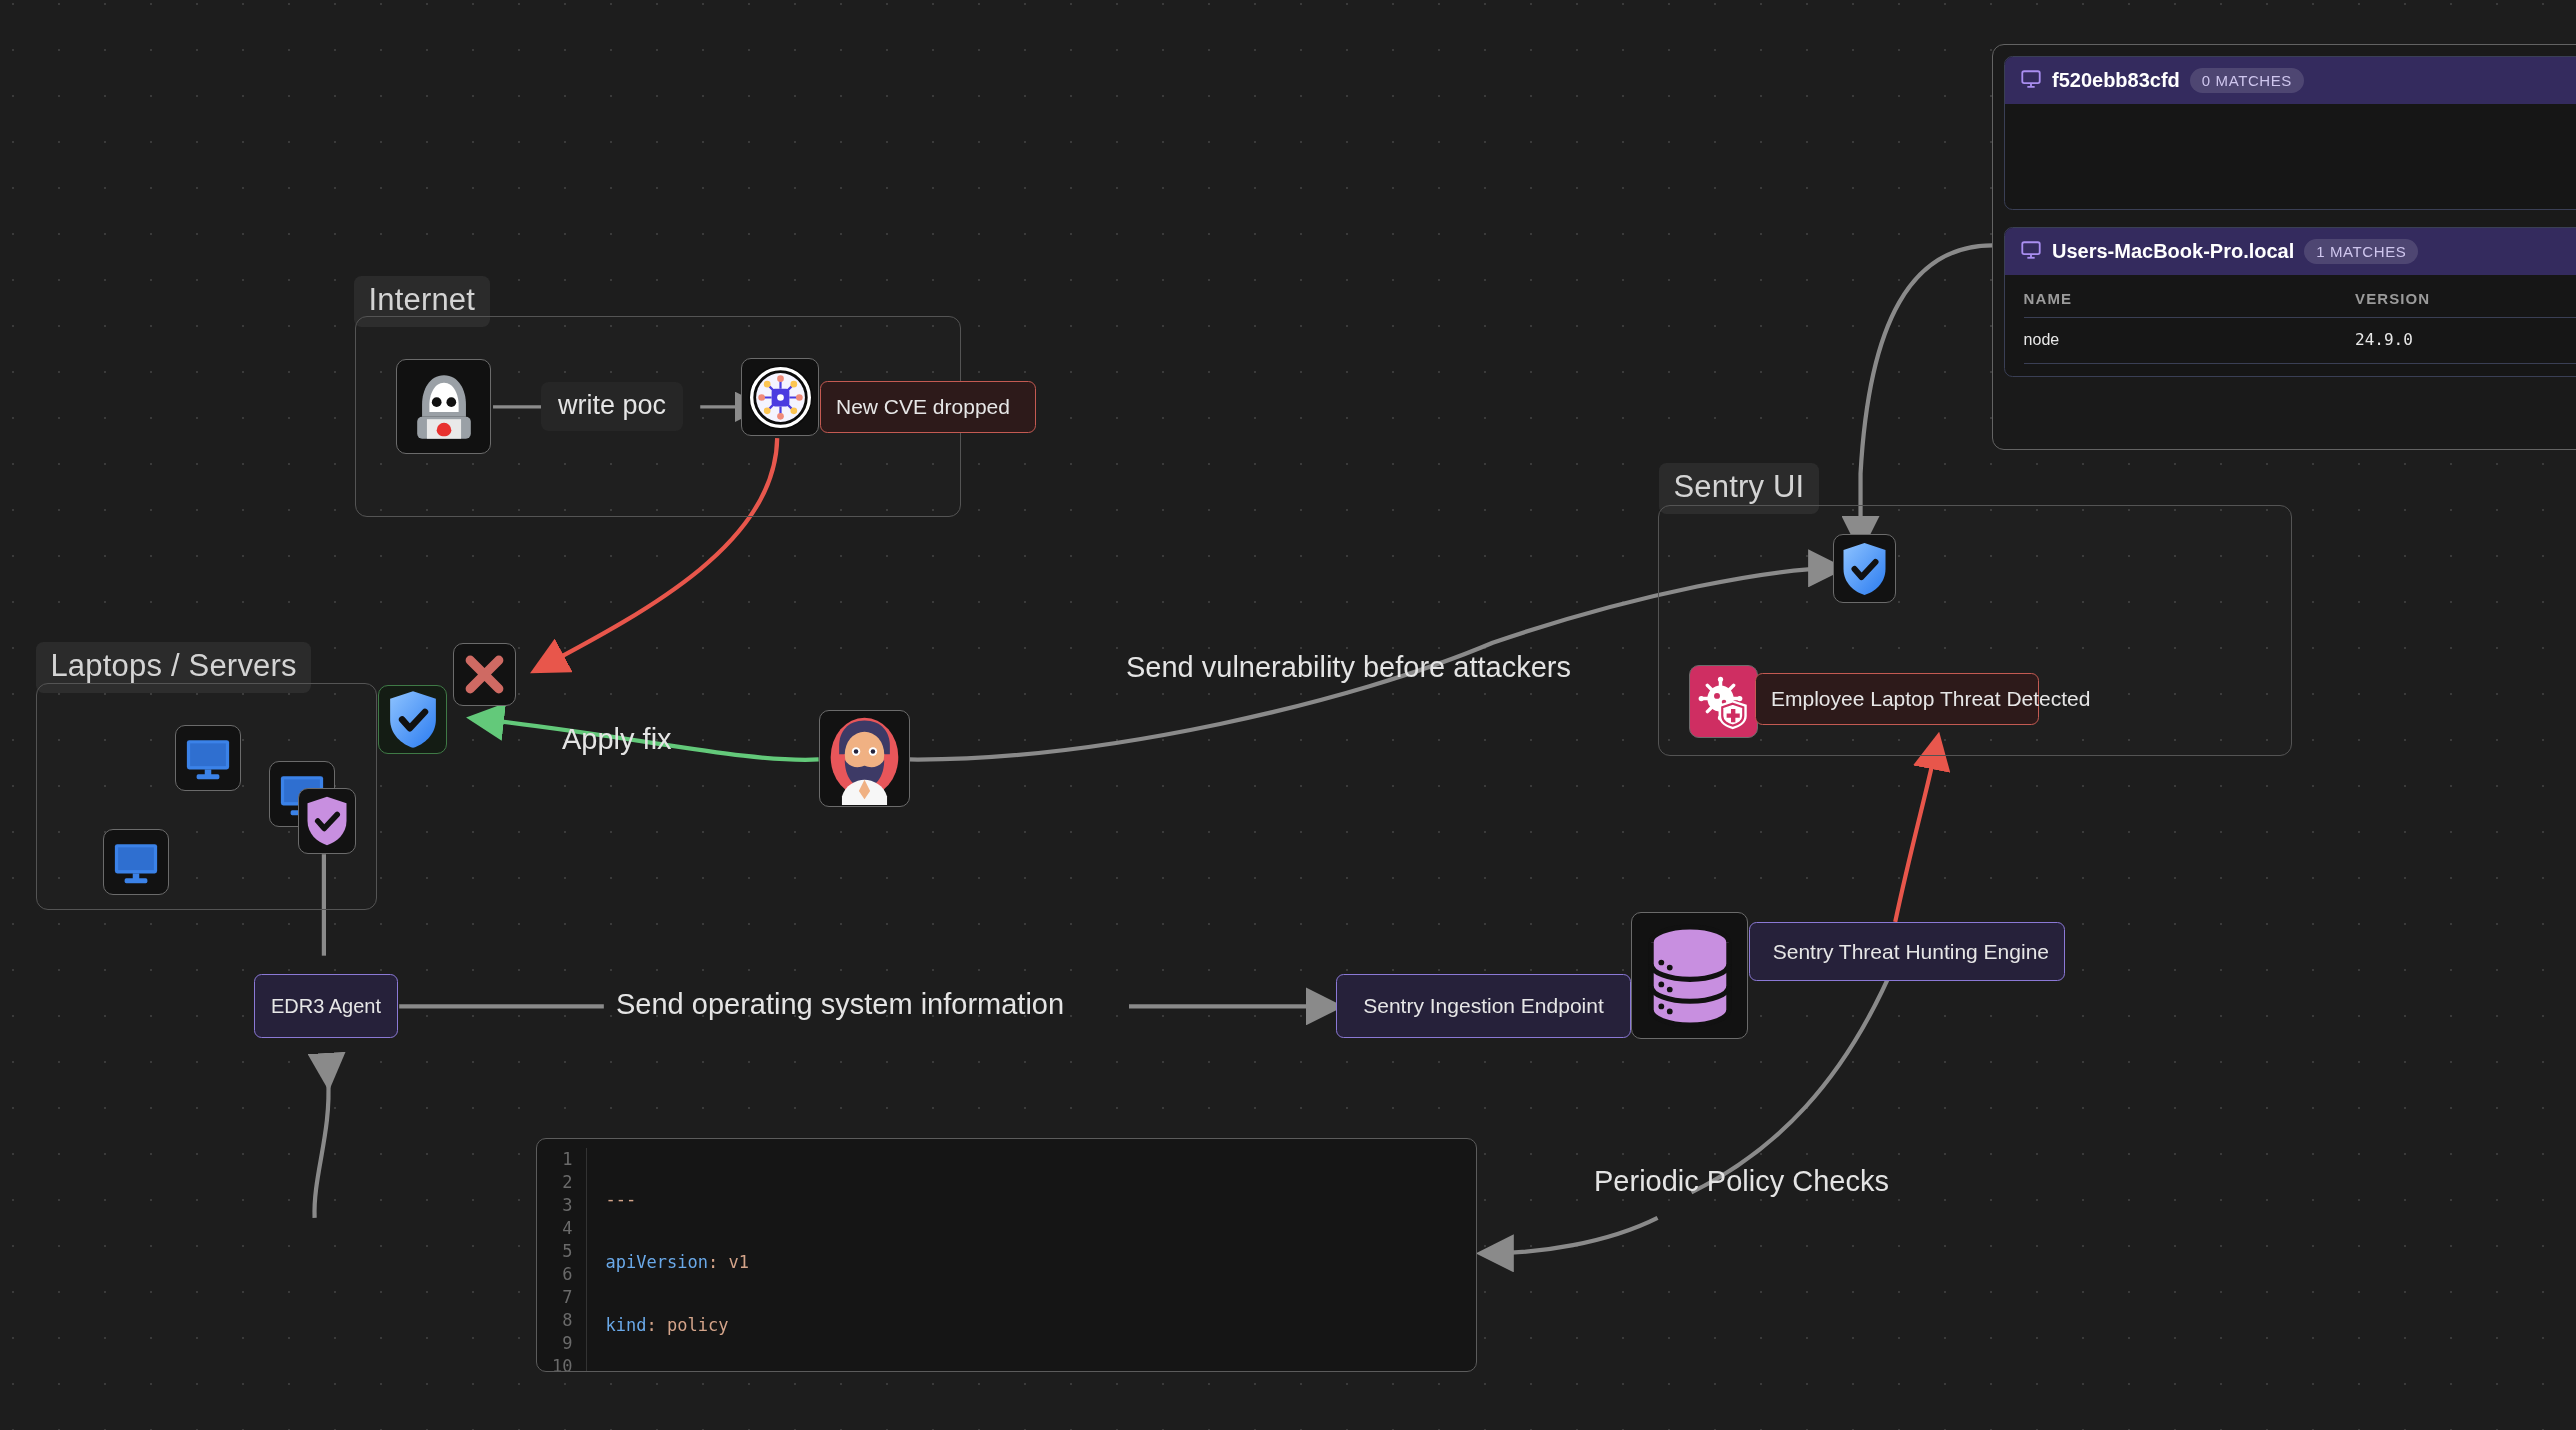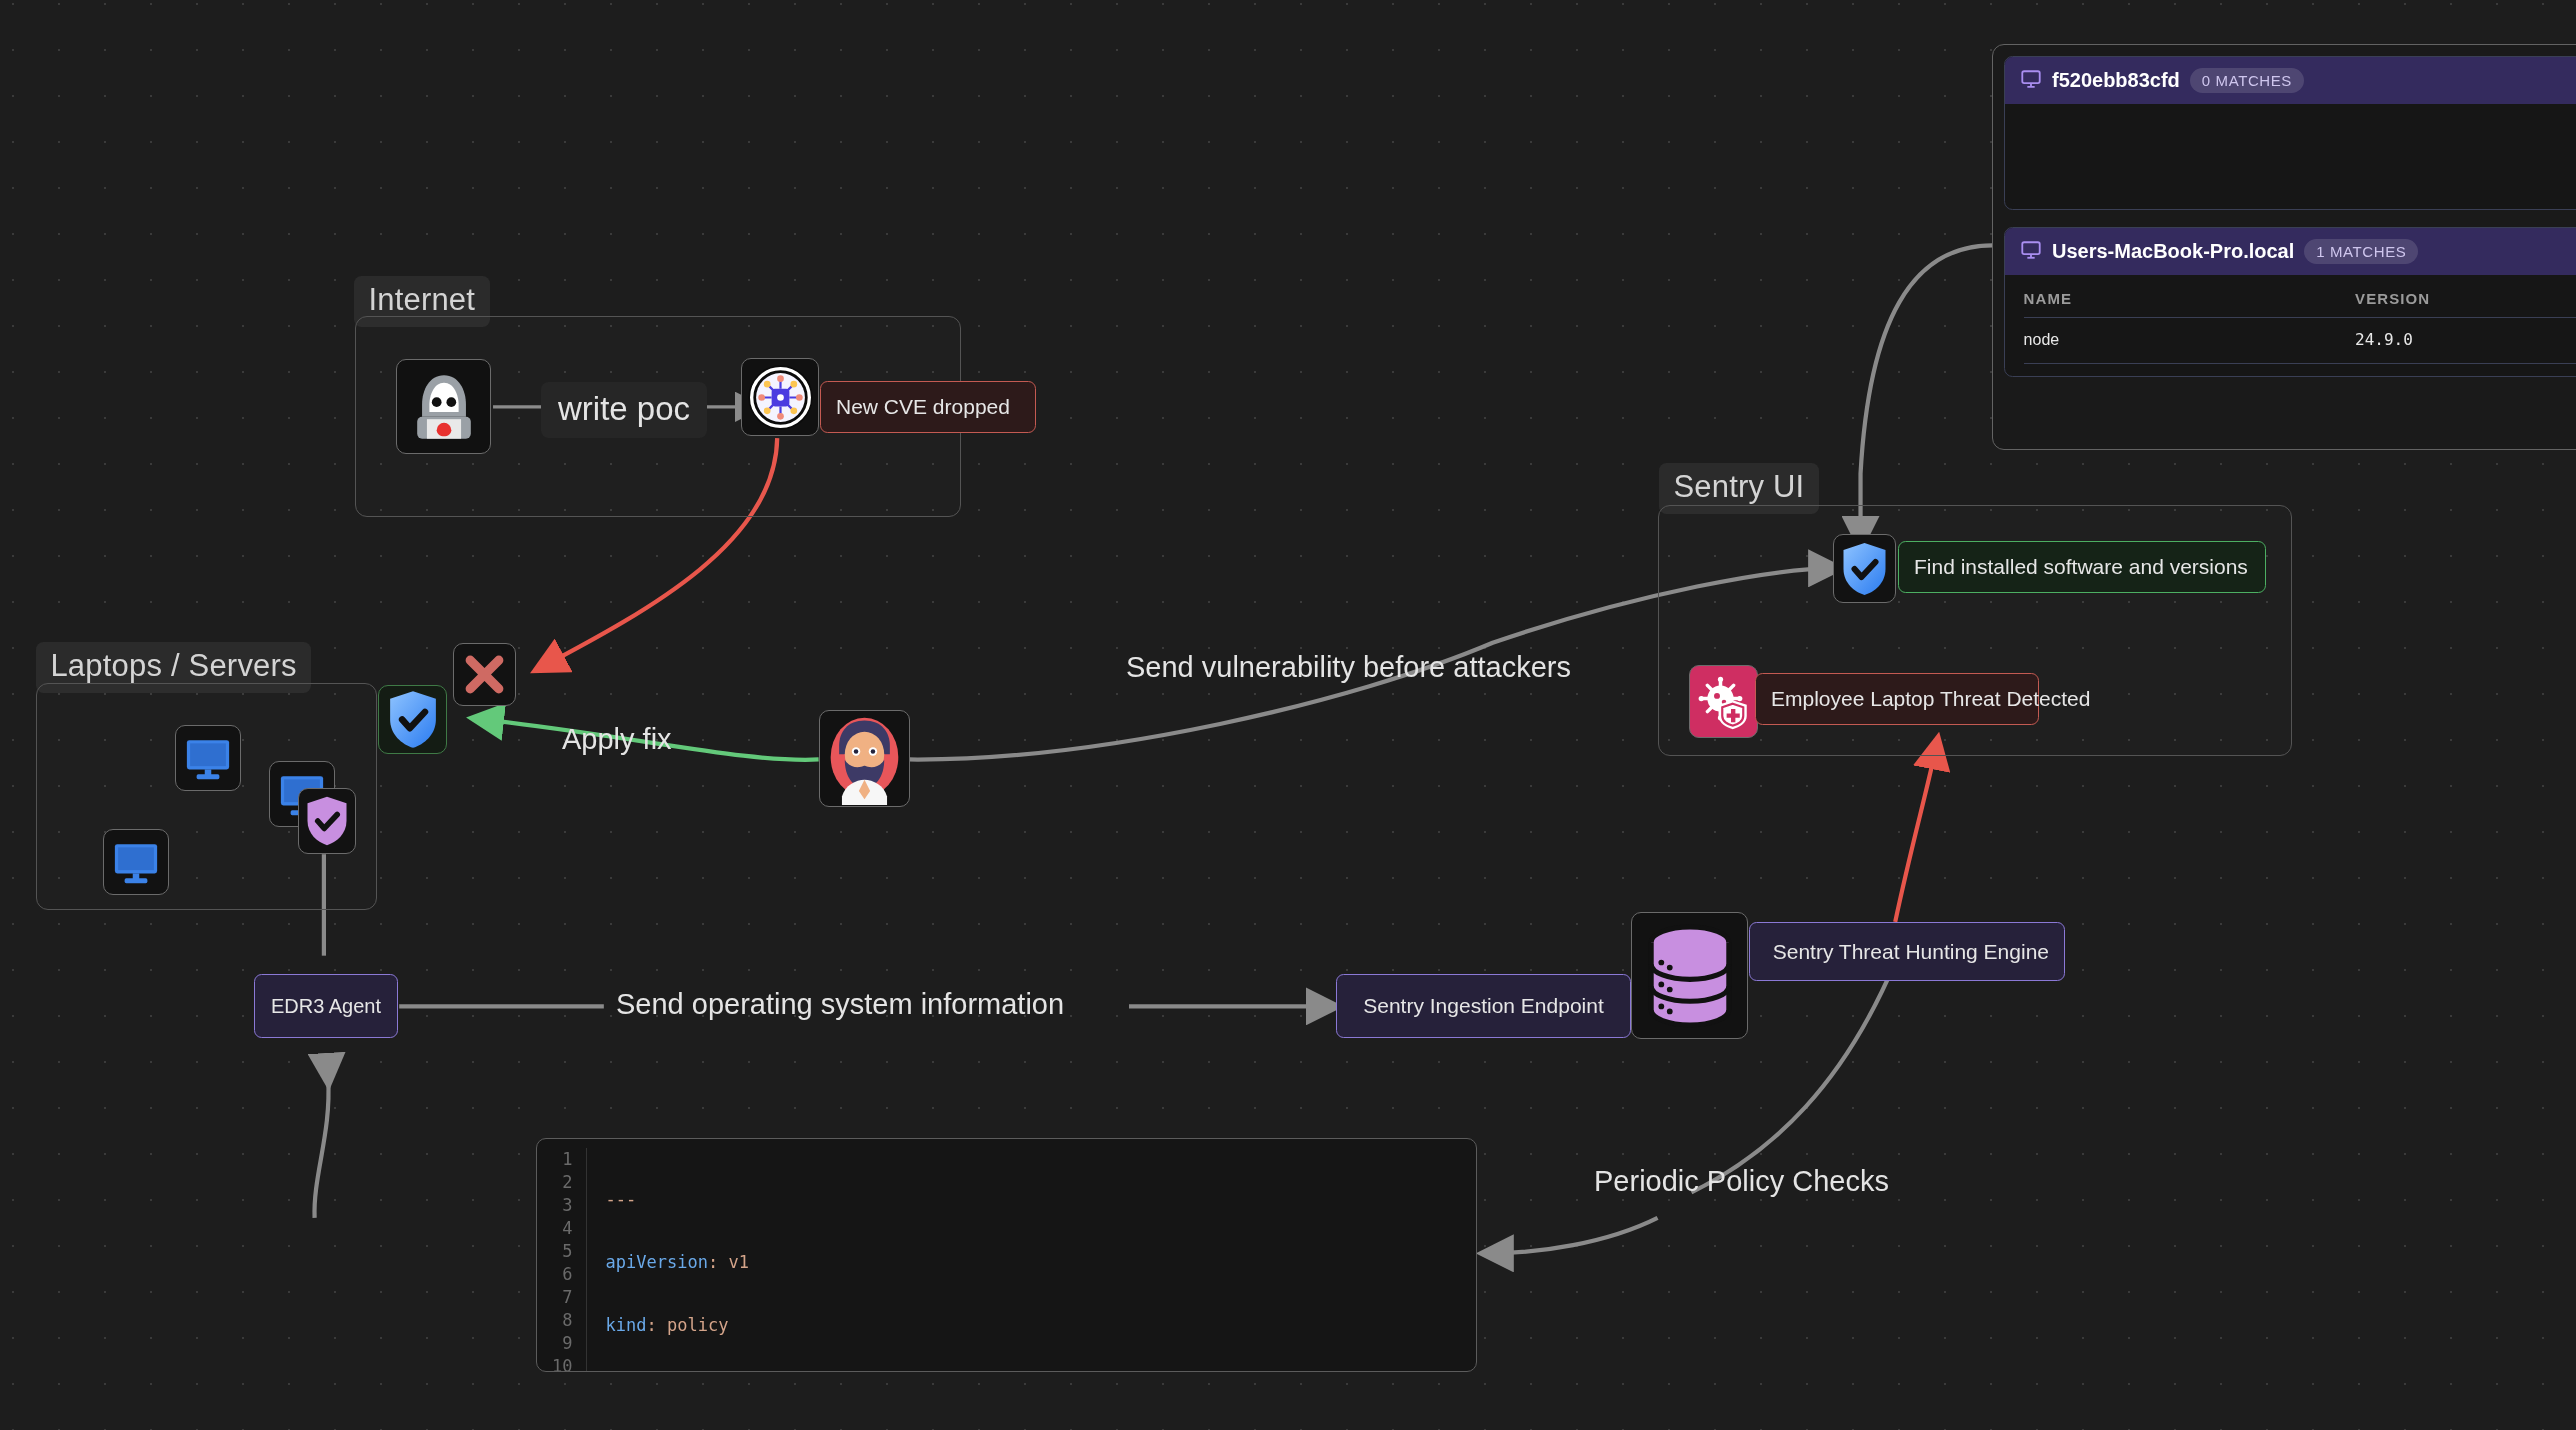--- a/index.html
+++ b/index.html
@@ -64,21 +64,21 @@
   .pill.violet{ background: #26213a; border: 0.8px solid #8b79d6; }
 
   .edge-label {
     position: absolute;
     color: #e4e4e4;
     white-space: nowrap;
   }
   .edge-label.big { font-size: 29px; }
   .edge-label.chip {
     background: #262626; border-radius: 7.6px; padding: 7.6px 17px 10px 17px;
-    font-size: 33px;
+    font-size: 27px;
   }
 
   
   #results-panel {
     position: absolute;
     left: 1992px; top: 44px; width: 677px; height: 406px;
     border: 0.8px solid #636363; border-radius: 12px;
     background: #1a1a1a;
     padding: 11px;
   }
@@ -331,23 +331,20 @@
         <defs>
             <linearGradient id="bg2" x1="0" y1="0" x2="1" y2="1">
           <stop offset="0" stop-color="#8ec3ff"></stop>
               <stop offset="1" stop-color="#2a7bf0"></stop>
         </linearGradient>
           </defs>
         <path d="M24 2 L45 9 L45 28 C45 42 34 51 24 54 C14 51 3 42 3 28 L3 9 Z" fill="url(#bg2)"></path>
         <path d="M14 28 l7 8 l14 -15" stroke="#111" stroke-width="6" fill="none" stroke-linecap="round" stroke-linejoin="round"></path>
       </svg>
     </span>
-  </div>
-  <div class="pill green" style="left:1898px; top:541px; width:368px; height:52px;">
-    <span>Find installed software and versions</span>
   </div>
 
   <div class="tile" style="left:1689px; top:665px; width:69px; height:73px; background:#cf2e62; border-color:#6b6b6b;">
     <span>
       <svg width="56" height="56" viewBox="0 0 64 64">
         <g fill="#ffffff">
           <circle cx="28" cy="28" r="15"></circle>
           <g stroke="#ffffff" stroke-width="4" stroke-linecap="round">
             <line x1="28" y1="6" x2="28" y2="14"></line>
               <line x1="28" y1="42" x2="28" y2="50"></line>

